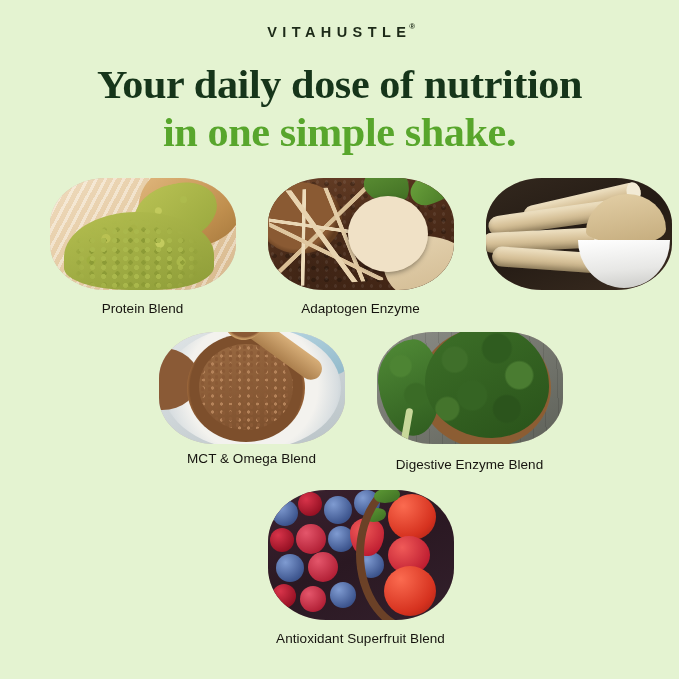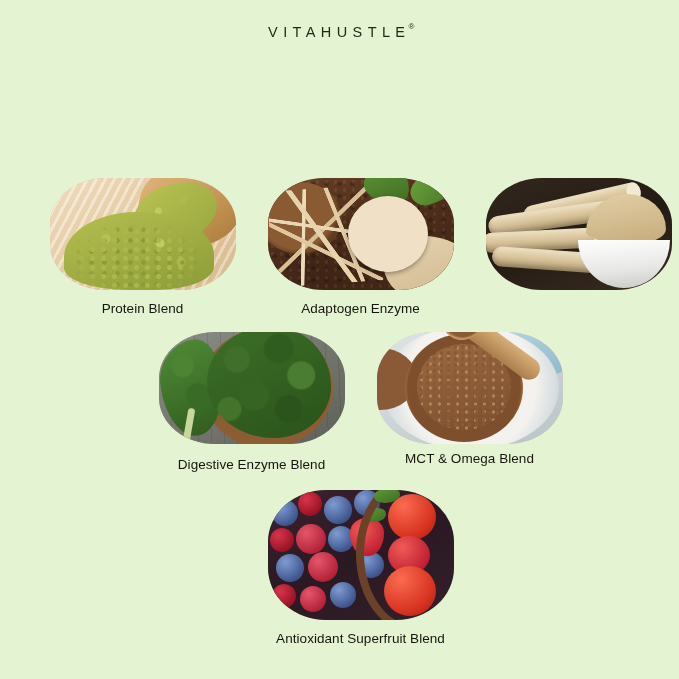--- a/index.html
+++ b/index.html
@@ -25,21 +25,21 @@
 
   
   .brand {
     position: absolute;
     top: 24px;
     left: 0;
     width: 679px;
     text-align: center;
     font-family: "Liberation Sans", sans-serif;
     font-size: 14.5px;
-    font-weight: 400;
+    font-weight: 700;
     letter-spacing: 5.4px;
     color: #1d2a18;
     text-indent: 5.4px;
     white-space: nowrap;
   }
   .brand .reg {
     font-size: 8px;
     letter-spacing: 0;
     vertical-align: super;
     position: relative;
@@ -510,20 +510,24 @@
 </style>
 </head>
 <body>
 
 <div class="page">
 
   <div class="brand">
     <span>VITAHUSTLE</span><span class="reg">®</span>
   </div>
 
+  <div class="headline">
+    <span class="line1">Your daily dose of nutrition</span>
+    <span class="line2">in one simple shake.</span>
+  </div>
 
   <div class="grid">
 
     <div class="row row-1">
 
       <div class="cell">
         <div class="thumb">
           <div class="art art-protein">
             <div class="scoop"></div>
             <div class="spill"></div>
@@ -559,44 +563,44 @@
             <div class="powder"></div>
             <div class="white-bowl"></div>
           </div>
         </div>
       </div>
 
     </div>
 
     <div class="row row-2">
 
-      <div class="cell cap-dn">
-        <div class="thumb">
-          <div class="art art-kale">
-            <div class="board"></div>
-            <div class="leaf-left"></div>
-            <div class="bunch"></div>
-            <div class="stem"></div>
-          </div>
-        </div>
-        <div class="caption">Digestive Enzyme Blend</div>
-      </div>
-
       <div class="cell cap-up">
         <div class="thumb">
           <div class="art art-mct">
             <div class="blue"></div>
             <div class="plate"></div>
             <div class="bowl-left"></div>
             <div class="bowl"></div>
             <div class="seeds"></div>
             <div class="spoon"></div>
           </div>
         </div>
         <div class="caption">MCT &amp; Omega Blend</div>
+      </div>
+
+      <div class="cell cap-dn">
+        <div class="thumb">
+          <div class="art art-kale">
+            <div class="board"></div>
+            <div class="leaf-left"></div>
+            <div class="bunch"></div>
+            <div class="stem"></div>
+          </div>
+        </div>
+        <div class="caption">Digestive Enzyme Blend</div>
       </div>
 
 
     </div>
 
     <div class="row row-3">
 
       <div class="cell">
         <div class="thumb">
           <div class="art art-berry">

